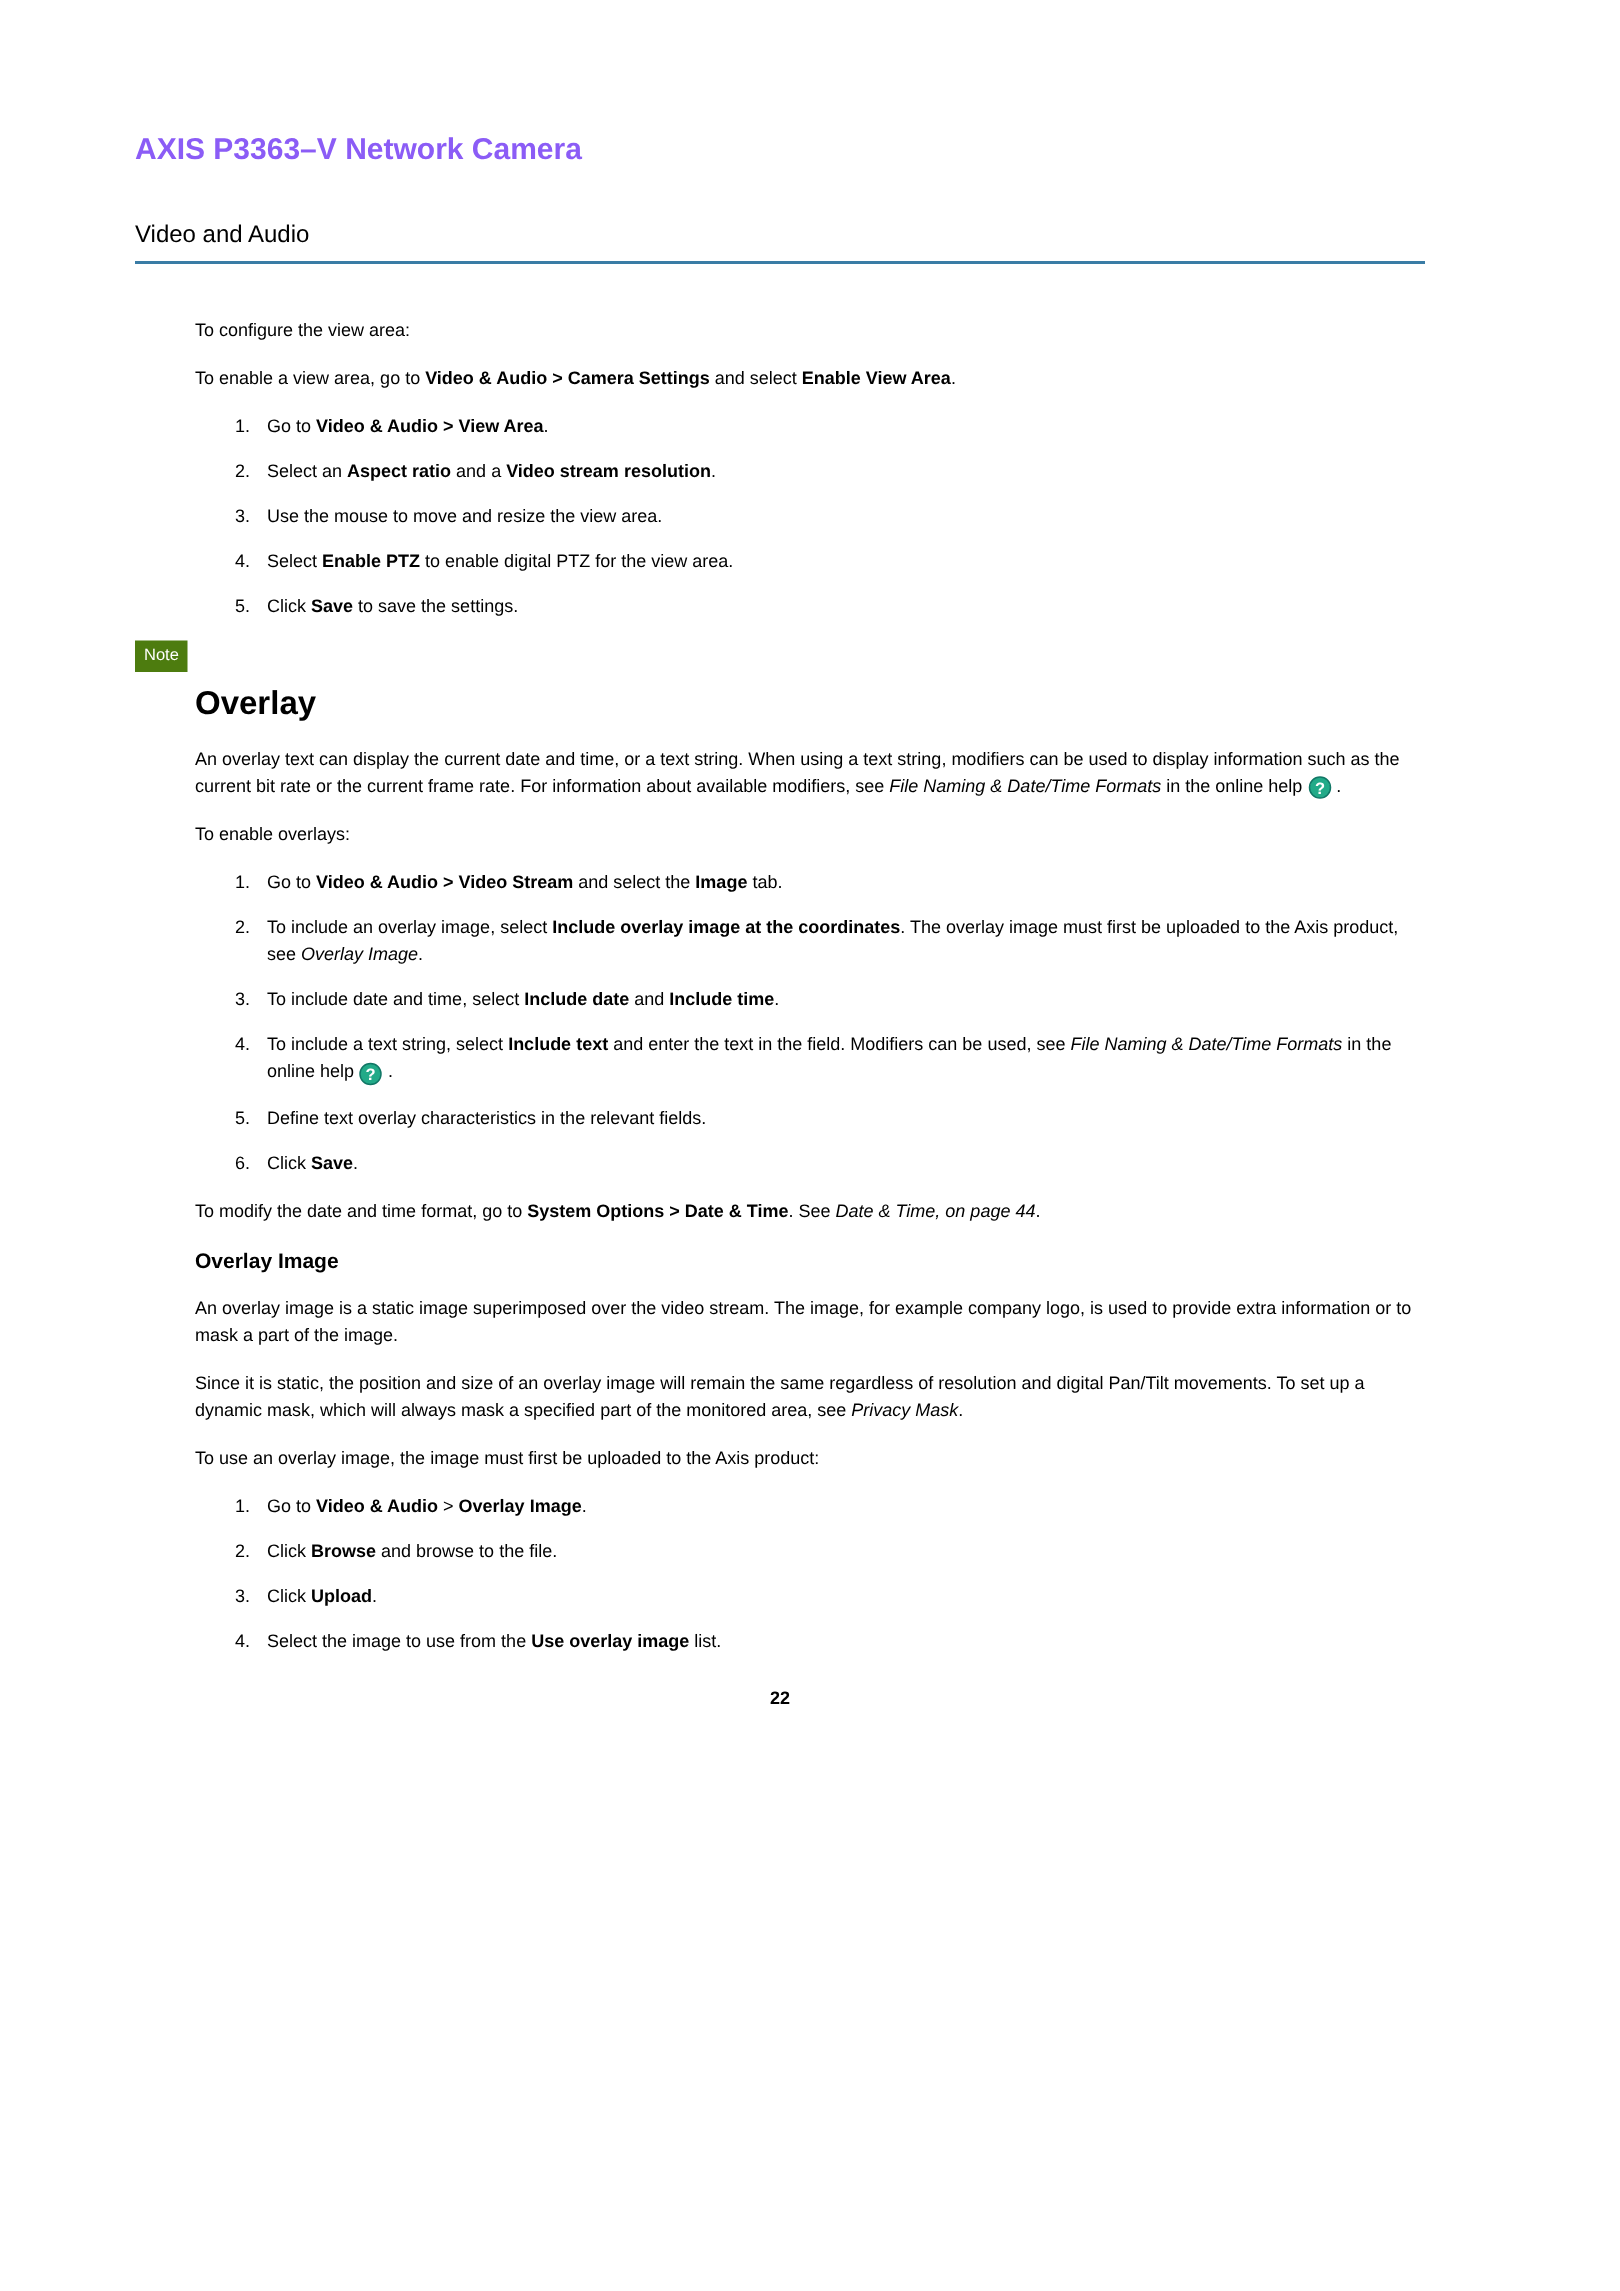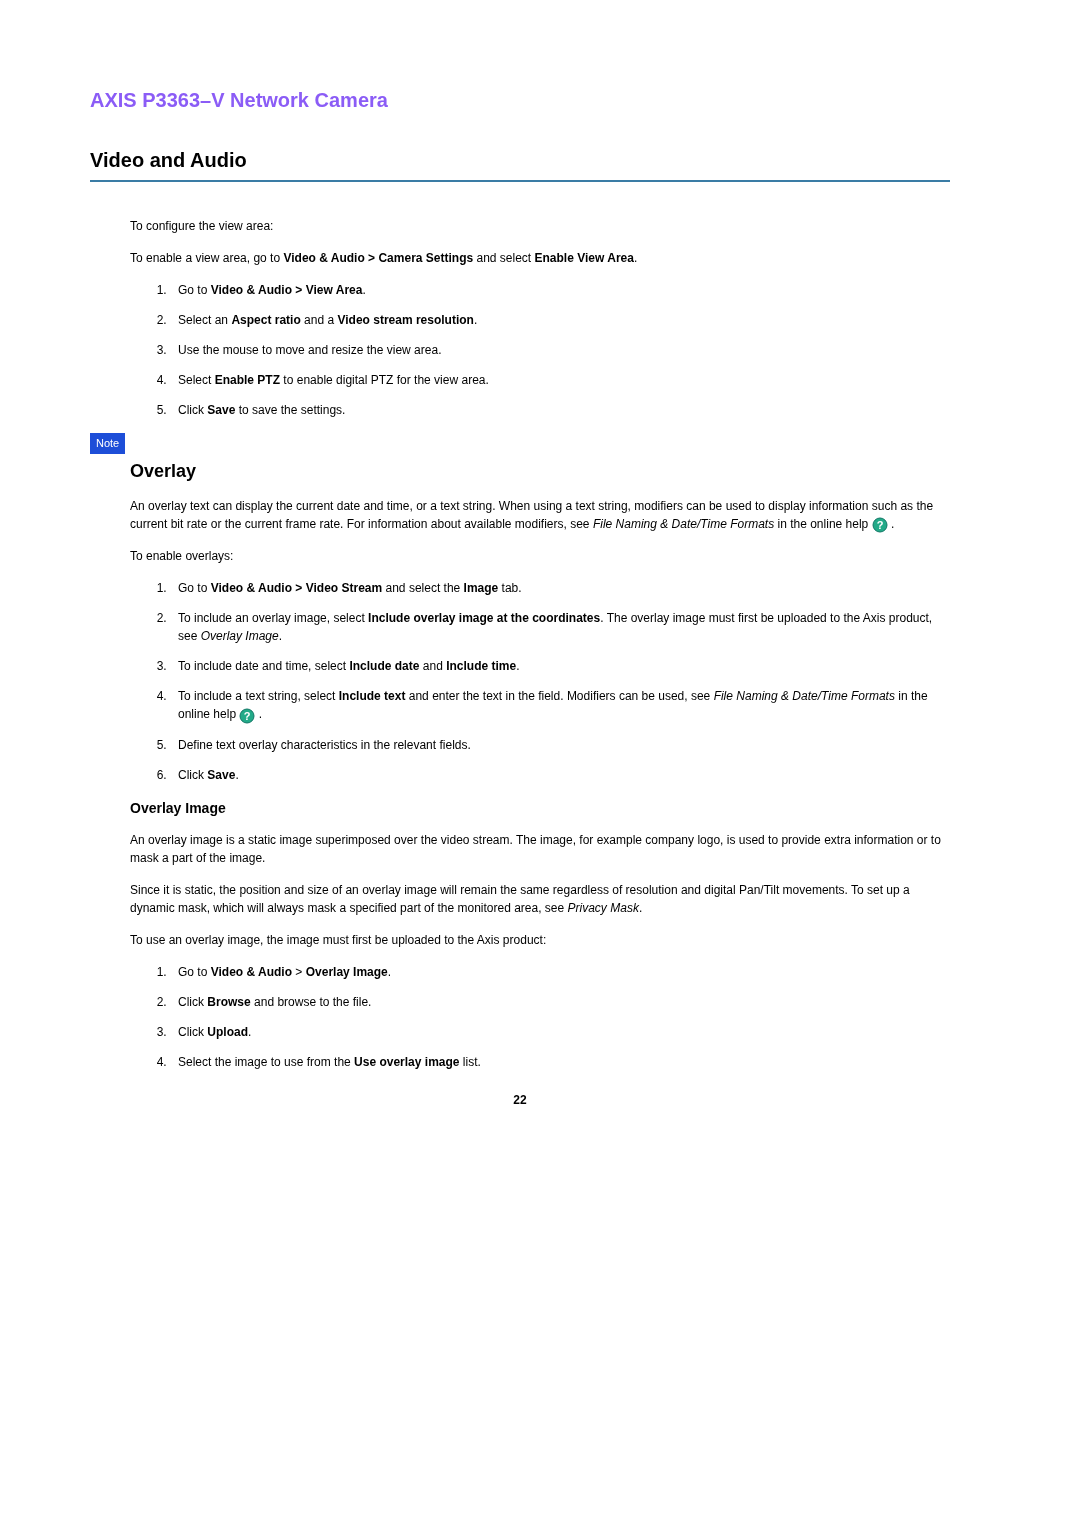--- a/index.html
+++ b/index.html
@@ -16,22 +16,22 @@
       padding: 85px 130px 60px 90px;
       line-height: 1.5;
     }
     .product-title {
       color: #8b5cf6;
       font-size: 20px;
       font-weight: bold;
       margin-bottom: 30px;
     }
     .section-title {
-      font-size: 20px;
-      font-weight: bold;
+      font-size: 16px;
+      font-weight: normal;
       margin-bottom: 5px;
     }
     .hr-line {
       border: none;
       border-top: 2px solid #3a7ca5;
       margin-bottom: 35px;
     }
     .content {
       margin-left: 40px;
     }
@@ -47,33 +47,33 @@
       margin-bottom: 12px;
     }
     .bold {
       font-weight: bold;
     }
     .italic {
       font-style: italic;
     }
     .note-badge {
       display: inline-block;
-      background: #1d4ed8;
+      background: #4d7c0f;
       color: #fff;
       font-size: 11px;
       padding: 2px 6px;
       margin-left: -40px;
       margin-bottom: 4px;
     }
     .note-content {
       margin-left: 20px;
       margin-bottom: 20px;
     }
     .h2-title {
-      font-size: 18px;
+      font-size: 22px;
       font-weight: bold;
       margin-bottom: 12px;
     }
     .h3-title {
       font-size: 14px;
       font-weight: bold;
       margin-bottom: 12px;
     }
     .help-icon {
       display: inline-block;
@@ -152,20 +152,23 @@
             <circle cx="8" cy="8" r="7" fill="#2a8" stroke="#176" stroke-width="1"></circle>
             <text x="8" y="12" font-size="11" font-weight="bold" fill="#fff" text-anchor="middle">?</text>
           </svg></span><span> .</span>
     </li>
     <li>Define text overlay characteristics in the relevant fields.</li>
     <li>
       <span>Click </span><span class="bold">Save</span><span>.</span>
     </li>
   </ol>
 
+  <p class="para">
+    <span>To modify the date and time format, go to </span><span class="bold">System Options &gt; Date &amp; Time</span><span>. See </span><span class="italic">Date &amp; Time, on page 44</span><span>.</span>
+  </p>
 
   <div class="h3-title">Overlay Image</div>
 
   <p class="para">An overlay image is a static image superimposed over the video stream. The image, for example company logo, is used to provide extra information or to mask a part of the image.</p>
 
   <p class="para">
     <span>Since it is static, the position and size of an overlay image will remain the same regardless of resolution and digital Pan/Tilt movements. To set up a dynamic mask, which will always mask a specified part of the monitored area, see </span><span class="italic">Privacy Mask</span><span>.</span>
   </p>
 
   <p class="para">To use an overlay image, the image must first be uploaded to the Axis product:</p>

